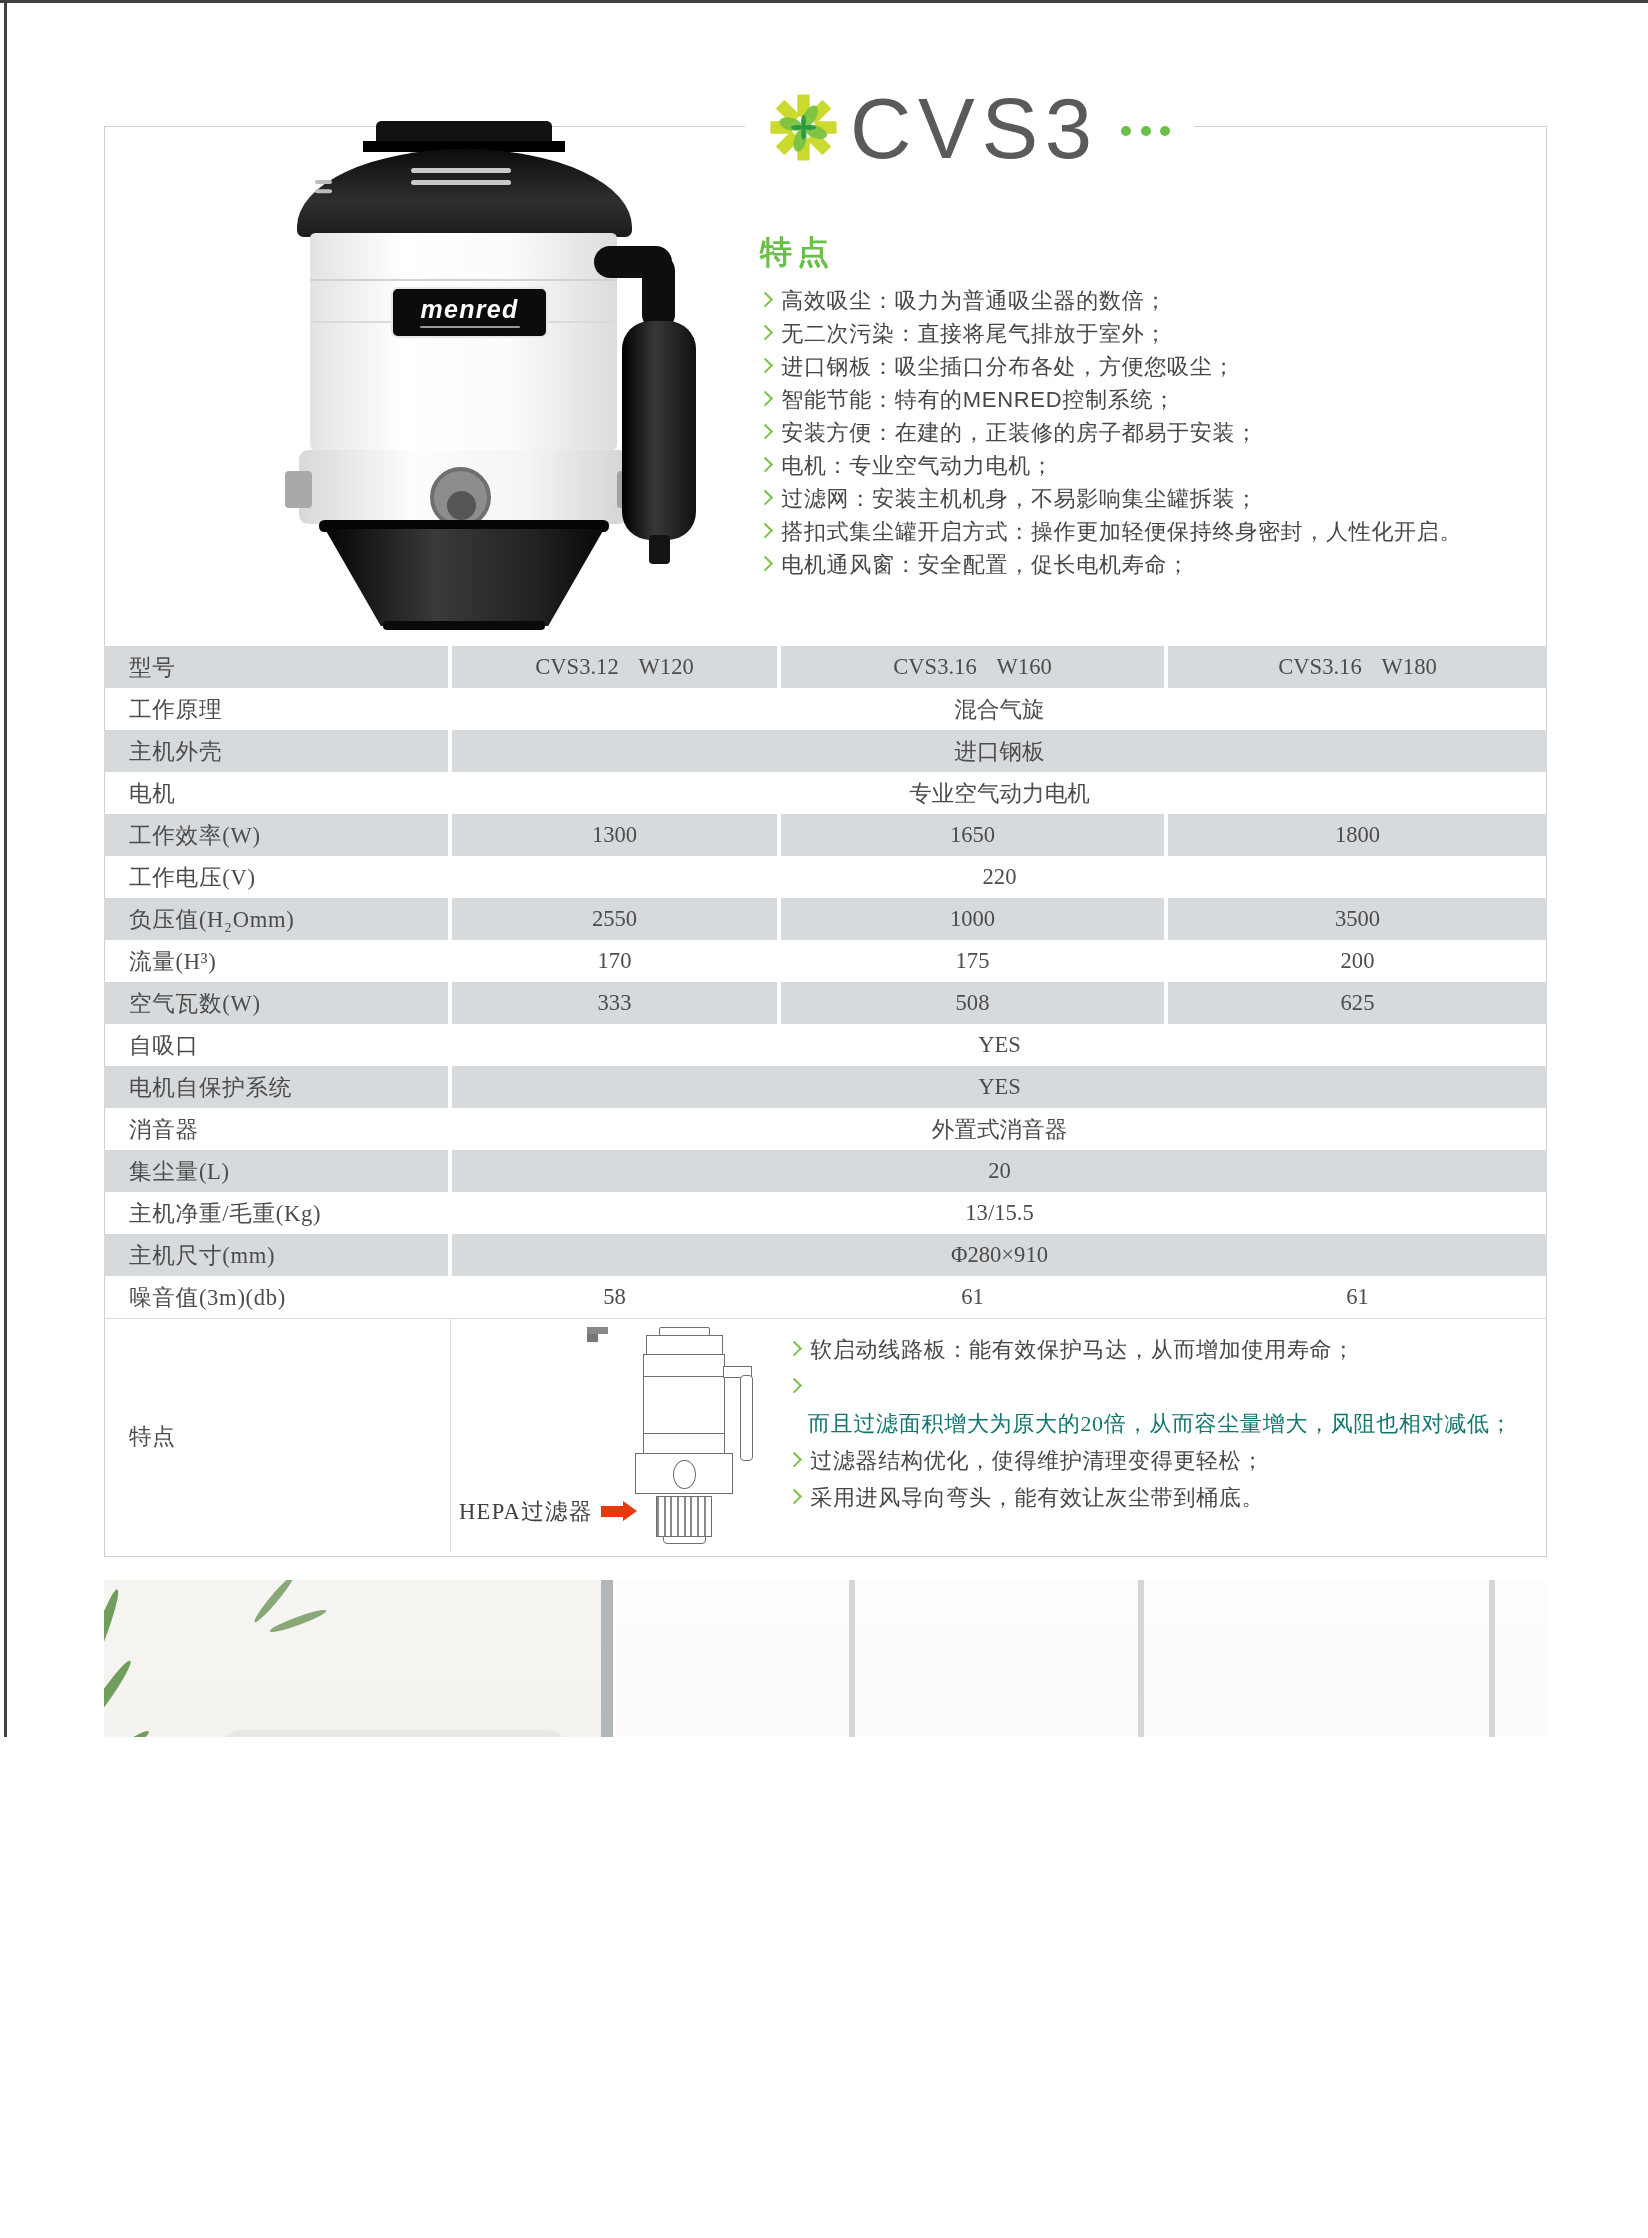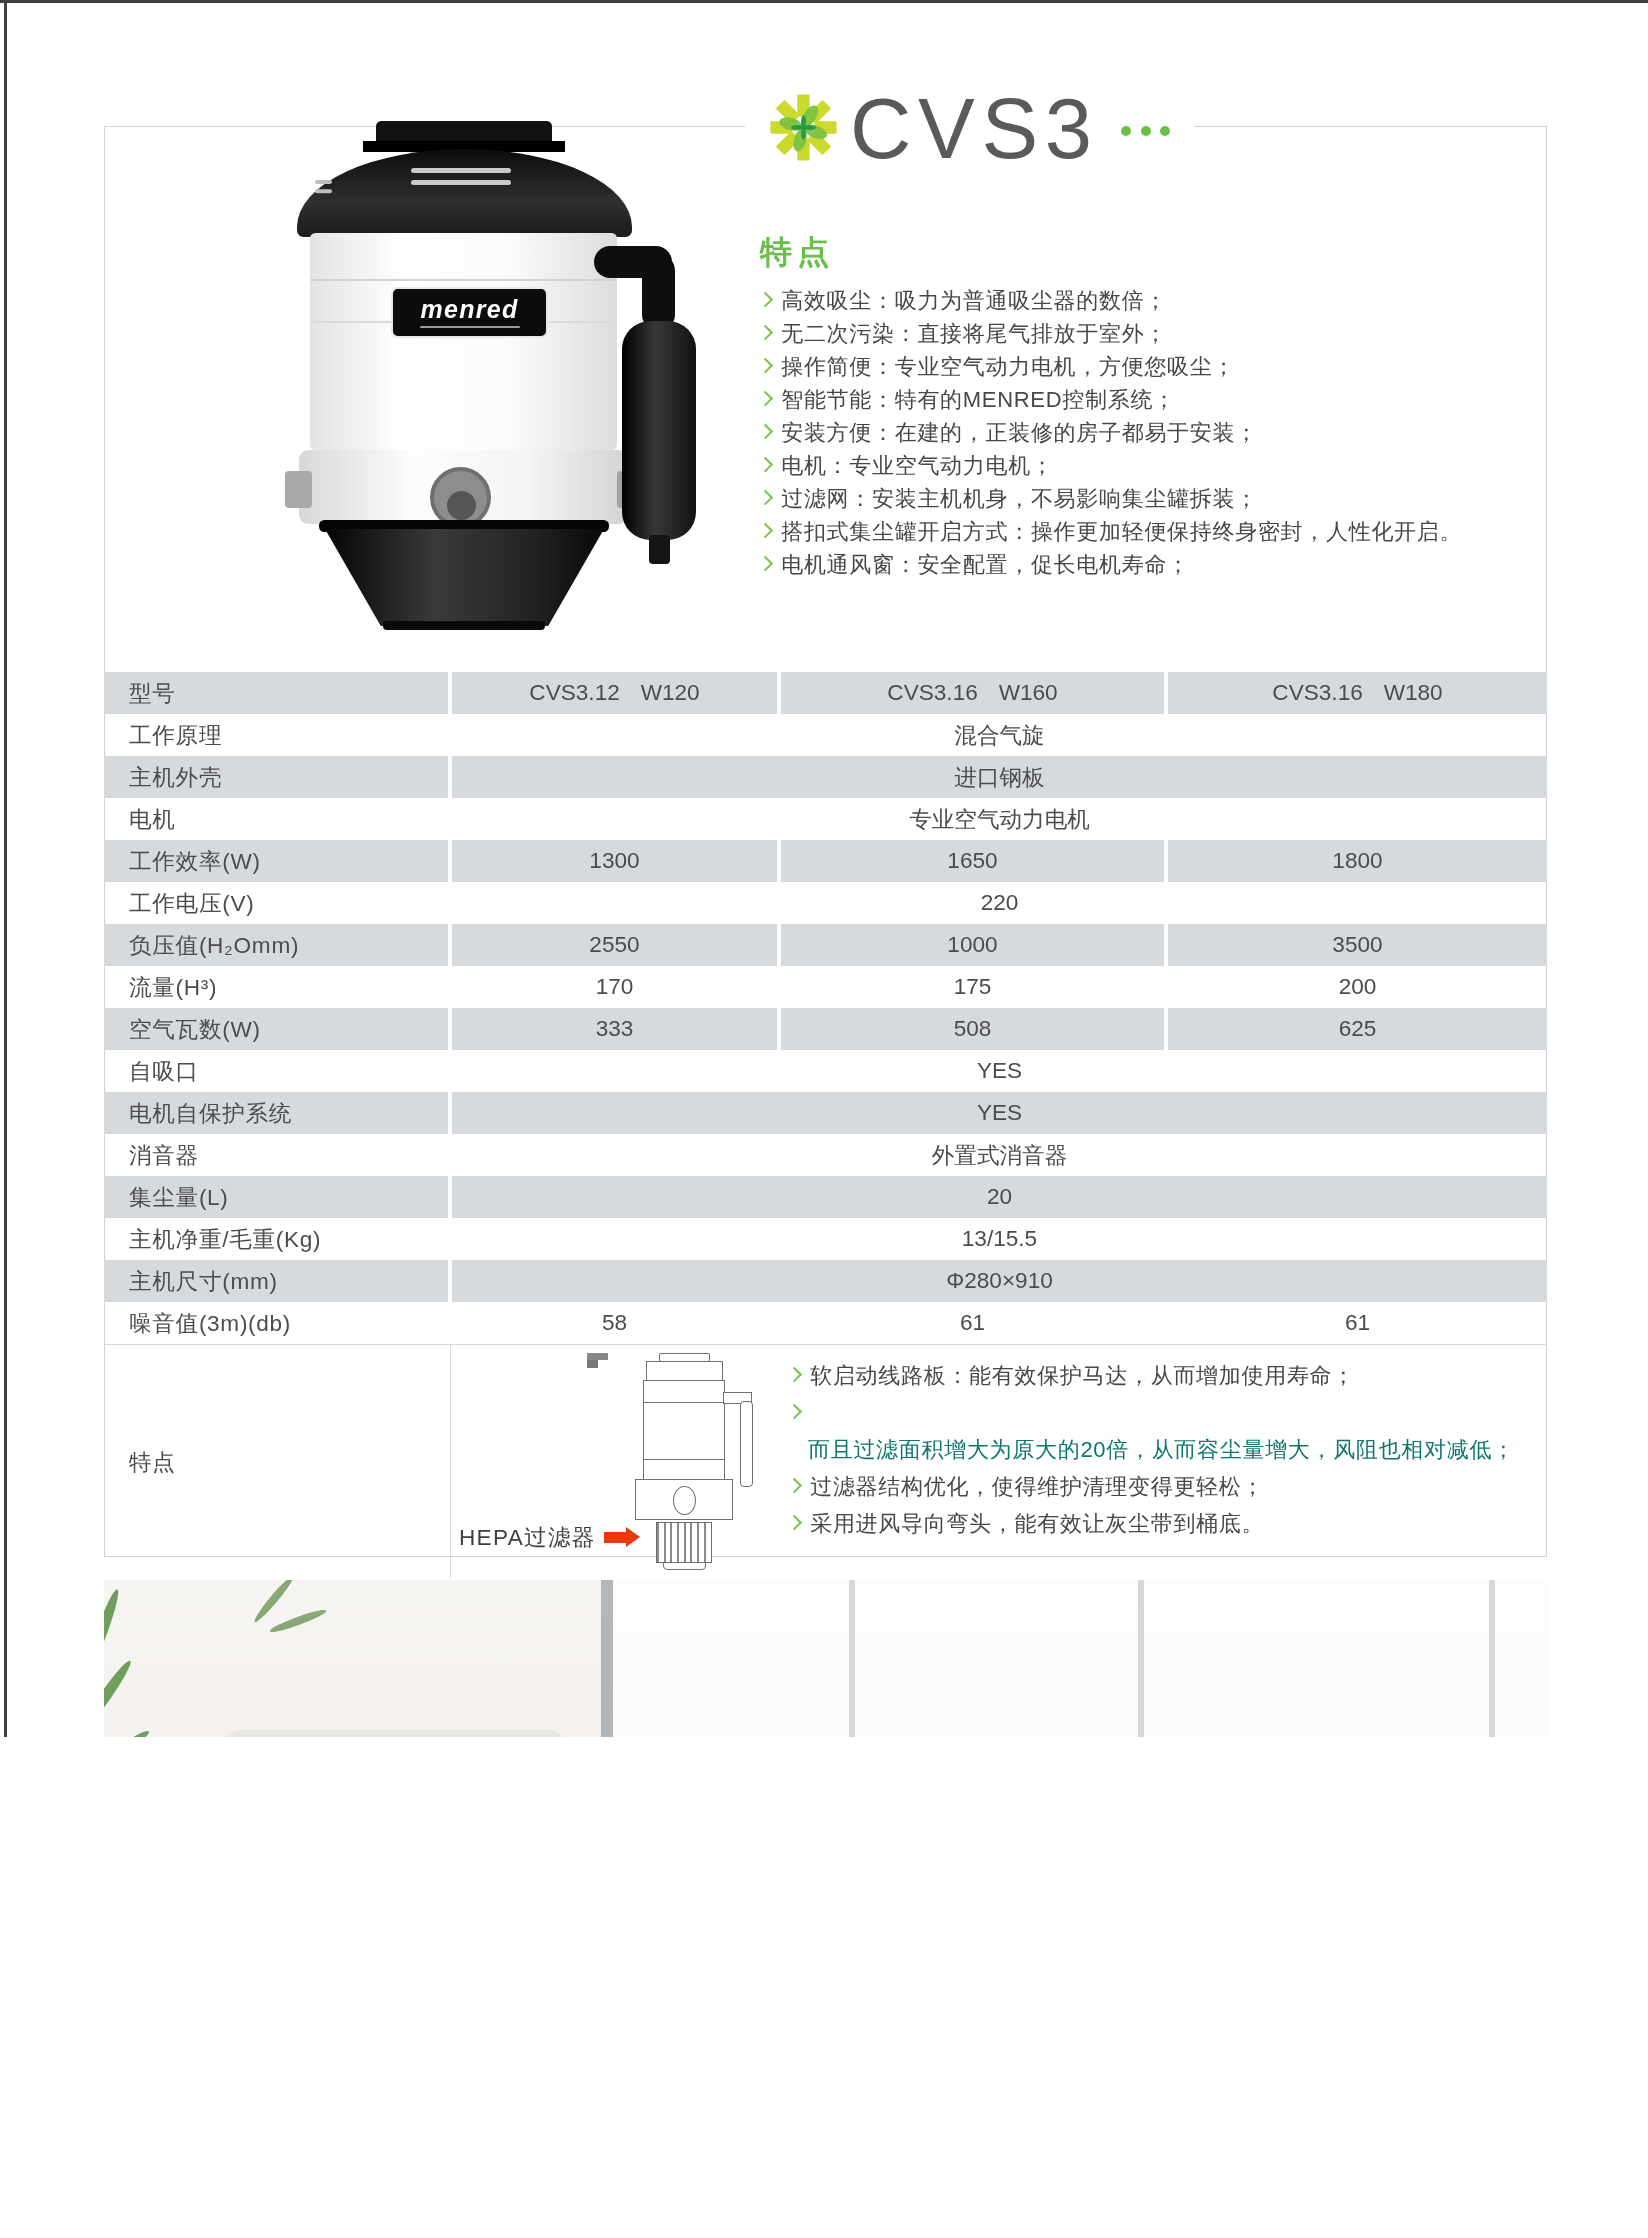--- a/index.html
+++ b/index.html
@@ -47,21 +47,21 @@
   .pv-side-port2{position:absolute;left:359px;top:350px;width:27px;height:37px;background:#a2a2a2;border-radius:4px;}
   .pv-bucket-rim{position:absolute;left:61px;top:399px;width:290px;height:12px;background:#050505;border-radius:5.3px;}
   .pv-bucket{position:absolute;left:67px;top:408px;width:279px;height:97px;background:linear-gradient(90deg,#050505,#3a3a3a 40%,#222 75%,#080808);-webkit-clip-path:polygon(0 0,100% 0,80% 100%,20% 100%);clip-path:polygon(0 0,100% 0,80% 100%,20% 100%);}
   .pv-bucket-base{position:absolute;left:125px;top:500px;width:162px;height:9.3px;background:#0a0a0a;border-radius:4px;}
   .pv-elbow-h{position:absolute;left:336px;top:125px;width:78px;height:32px;background:#0e0e0e;border-radius:16px;}
   .pv-elbow-v{position:absolute;left:384px;top:133px;width:33px;height:77px;background:#0e0e0e;border-radius:16.6px;}
   .pv-muffler{position:absolute;left:364px;top:200px;width:74px;height:219px;background:linear-gradient(90deg,#000,#383838 45%,#111);border-radius:28px;}
   .pv-muffler-out{position:absolute;left:391px;top:414px;width:21px;height:29px;background:#141414;border-radius:4px;}
 
   
-  .spec{position:absolute;left:104px;top:672px;width:1443px;}
+  .spec{position:absolute;left:104px;top:646px;width:1443px;font-family:Liberation Serif, serif;}
   .srow{display:grid;grid-template-columns:344px 325px 383px 1fr;column-gap:4px;height:42px;}
   .srow>div{display:flex;align-items:center;font-size:22.6px;color:#4c4c4c;}
   .srow .lab{padding-left:25px;justify-content:flex-start;letter-spacing:0.7px;}
   .srow .val{justify-content:center;}
   .srow .spanv{grid-column:2/5;justify-content:center;}
   .srow.shaded>div{background:#d7dadd;}
   .srow.models .val{word-spacing:14.6px;}
   .detail-row{position:relative;height:233px;border-top:1.3px solid #d9dadb;}
   .detail-divider{position:absolute;left:346px;top:0;width:1.3px;height:100%;background:#d9dadb;}
   .detail-label{position:absolute;left:25px;top:102px;font-size:22.6px;color:#4c4c4c;letter-spacing:0.7px;}
@@ -254,21 +254,21 @@
     <div class="feat-item">
         <span class="chev"></span>
         <span>高效吸尘：吸力为普通吸尘器的数倍；</span>
       </div>
     <div class="feat-item">
         <span class="chev"></span>
         <span>无二次污染：直接将尾气排放于室外；</span>
       </div>
     <div class="feat-item">
         <span class="chev"></span>
-        <span>操作简便：专业空气动力电机，方便您吸尘；</span>
+        <span>进口钢板：吸尘插口分布各处，方便您吸尘；</span>
       </div>
     <div class="feat-item">
         <span class="chev"></span>
         <span>智能节能：特有的MENRED控制系统；</span>
       </div>
     <div class="feat-item">
         <span class="chev"></span>
         <span>安装方便：在建的，正装修的房子都易于安装；</span>
       </div>
     <div class="feat-item">

